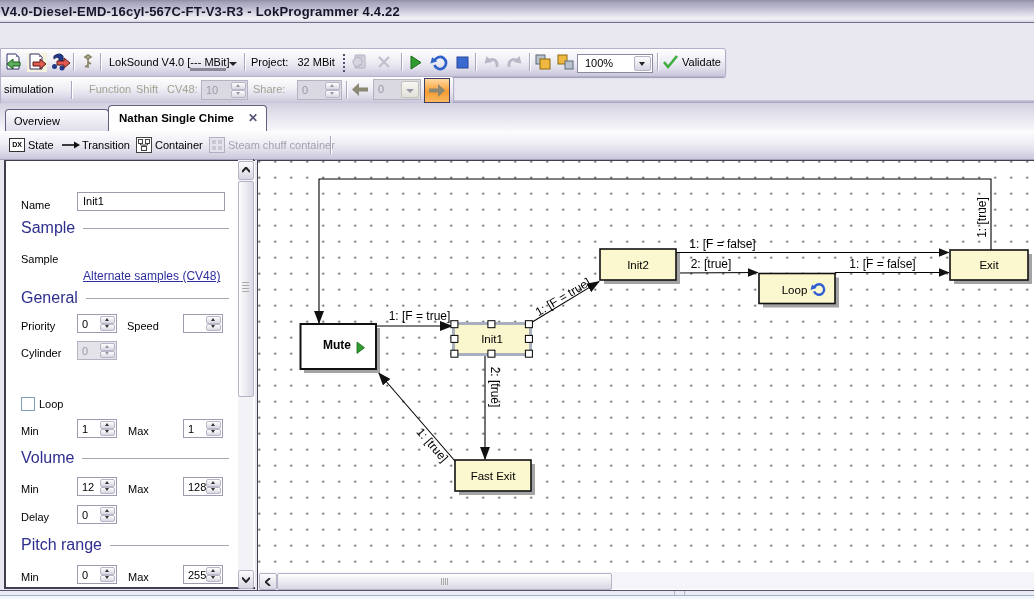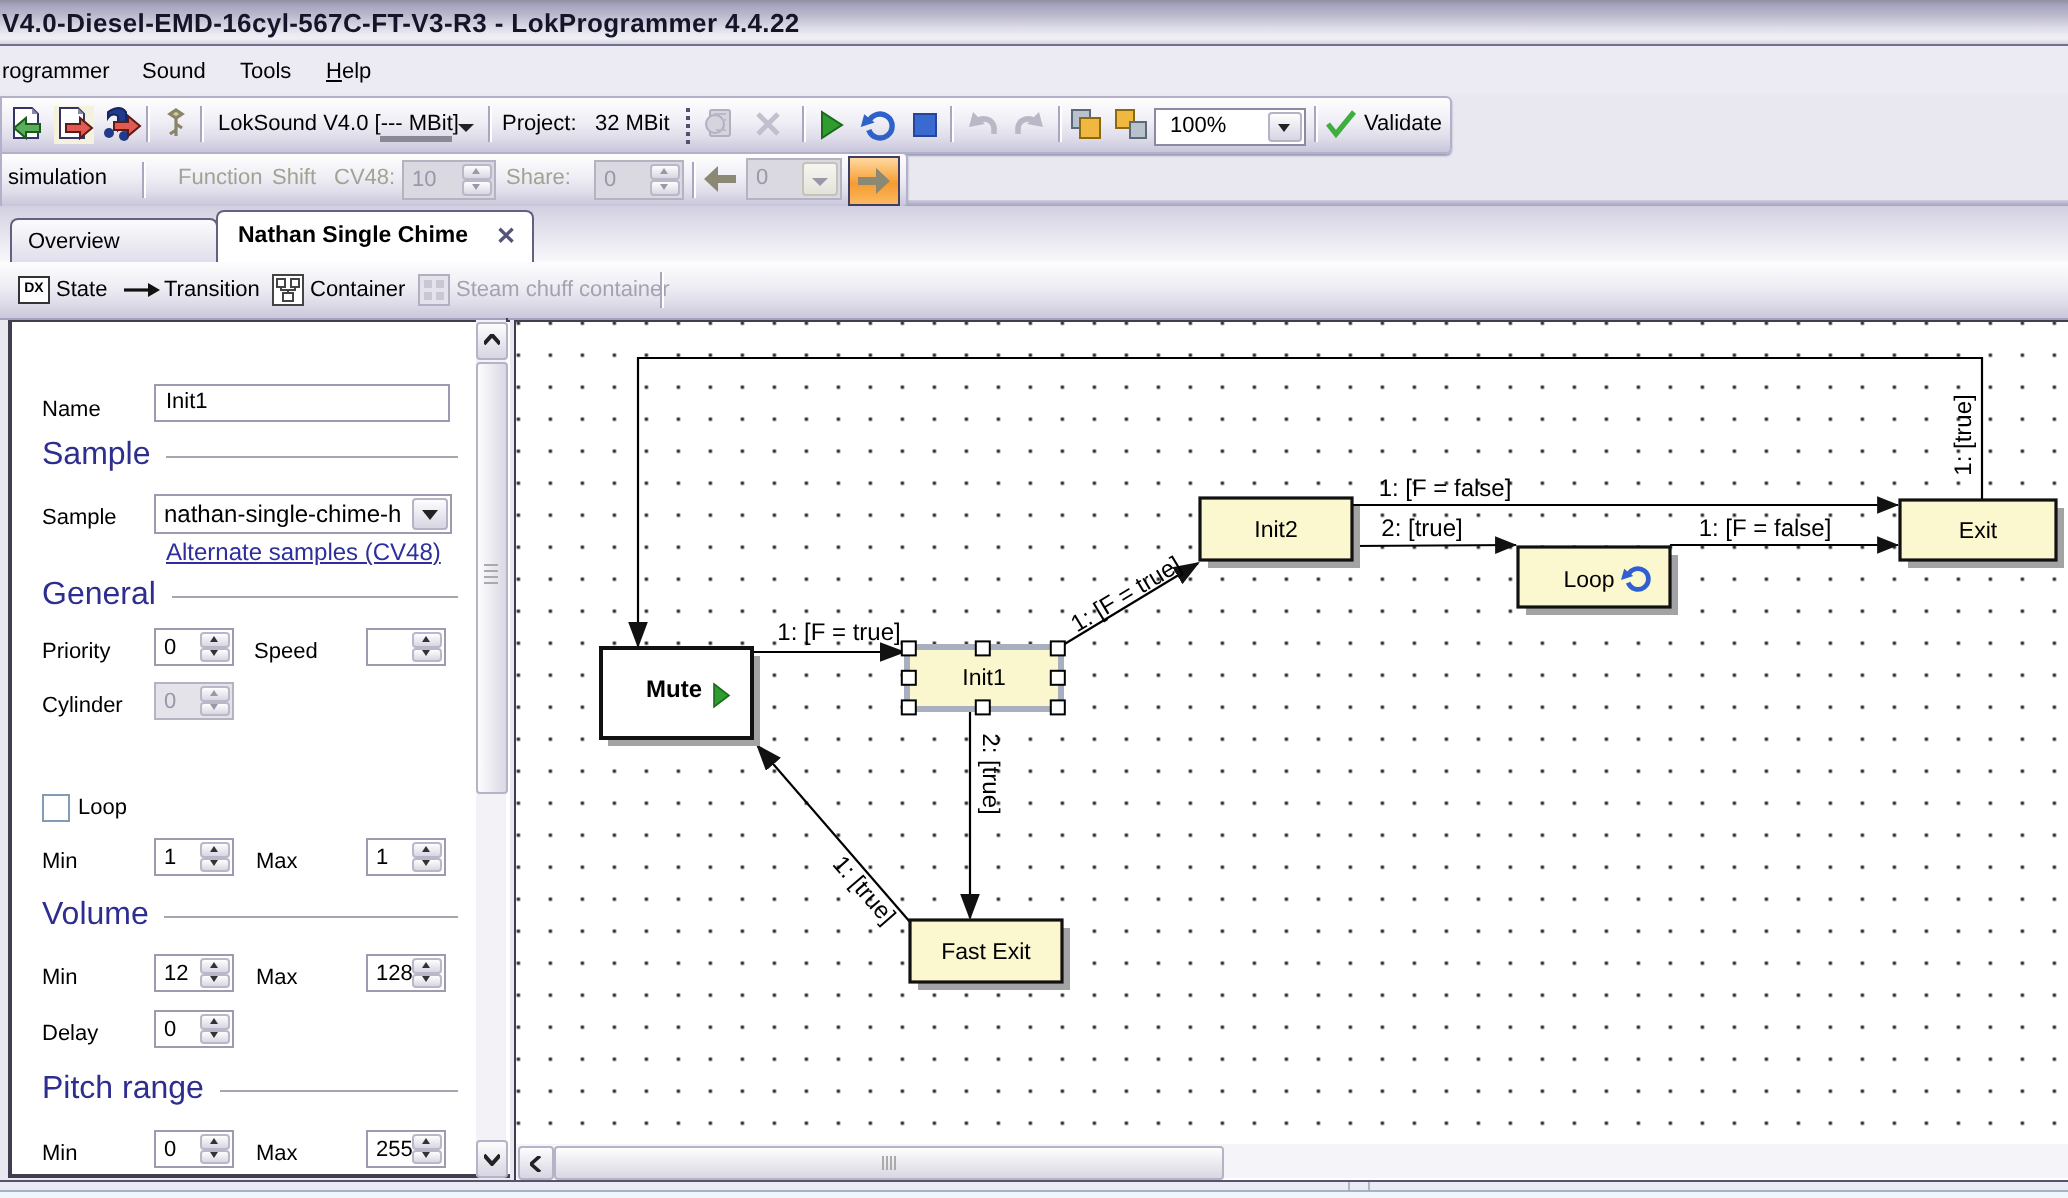--- a/index.html
+++ b/index.html
@@ -61,26 +61,20 @@
 
 #statusbar{left:0;top:590px;width:1034px;height:9px;background:#ECEBF3;border-top:1px solid #55536f;}
 #statusbar .inner{position:absolute;left:0;top:4px;width:1034px;height:5px;background:#f2f5f9;border-top:1px solid #9fb4cb;}
 </style>
 </head>
 <body>
 <div id="page">
   <div class="abs" id="titlebar">
       <div class="abs" id="titletext">V4.0-Diesel-EMD-16cyl-567C-FT-V3-R3 - LokProgrammer 4.4.22</div>
     </div>
-  <div class="abs" id="menubar">
-    <span class="abs menuitem" style="left:1px;">rogrammer</span>
-    <span class="abs menuitem" style="left:71px;">Sound</span>
-    <span class="abs menuitem" style="left:120px;">Tools</span>
-    <span class="abs menuitem" style="left:163px;"><span style="text-decoration:underline">H</span>elp</span>
-  </div>
   <div class="abs" id="dock"></div>
   <div class="abs tbar" id="tb1">
 
     <svg style="position:absolute;left:4px;top:4px;" width="66" height="19" viewBox="0 0 66 19">
       <g>
           <path d="M2 1 h9 l3 3 v12 h-12 z" fill="#fff" stroke="#336" stroke-width="1"></path>
           <path d="M11 1 l3 3 h-3 z" fill="#88a"></path>
       <path d="M14 9 l-7 0 0 -3 -6 5 6 5 0 -3 7 0 z" fill="#5aad5a" stroke="#1a5c1a" stroke-width="1" transform="translate(1,0)"></path>
         </g>
       <g transform="translate(23,0)">
@@ -239,26 +233,20 @@
 
     <div class="flabel" style="left:15px;top:38px;">Name</div>
     <div class="tbox" style="left:71px;top:31px;width:146px;height:17px;">
         <span style="position:absolute;left:5px;top:2px;">Init1</span>
       </div>
     <div class="hrow" style="top:58px;">
         <span class="hdr">Sample</span>
         <div class="rule"></div>
       </div>
     <div class="flabel" style="left:15px;top:92px;">Sample</div>
-    <div class="tbox" style="left:71px;top:86px;width:147px;height:18px;">
-      <span style="position:absolute;left:4px;top:2px;font-size:12px;">nathan-single-chime-h</span>
-      <div style="position:absolute;right:1px;top:1px;width:16px;height:14px;background:linear-gradient(180deg,#fdfdfe,#d6d5e2);border:1px solid #b5b3c6;border-radius:2px;">
-        <div style="position:absolute;left:4px;top:5px;border-left:4px solid transparent;border-right:4px solid transparent;border-top:5px solid #222;"></div>
-      </div>
-    </div>
     <div class="flabel" style="left:77px;top:108px;color:#2e2e9c;text-decoration:underline;font-size:12px;">Alternate samples (CV48)</div>
     <div class="hrow" style="top:128px;">
         <span class="hdr">General</span>
         <div class="rule"></div>
       </div>
     <div class="flabel" style="left:15px;top:159px;">Priority</div>
     <div class="spin" style="left:71px;top:153px;">
         <span class="val">0</span>
         <span class="btns">
           <span class="sbtn up"></span>

